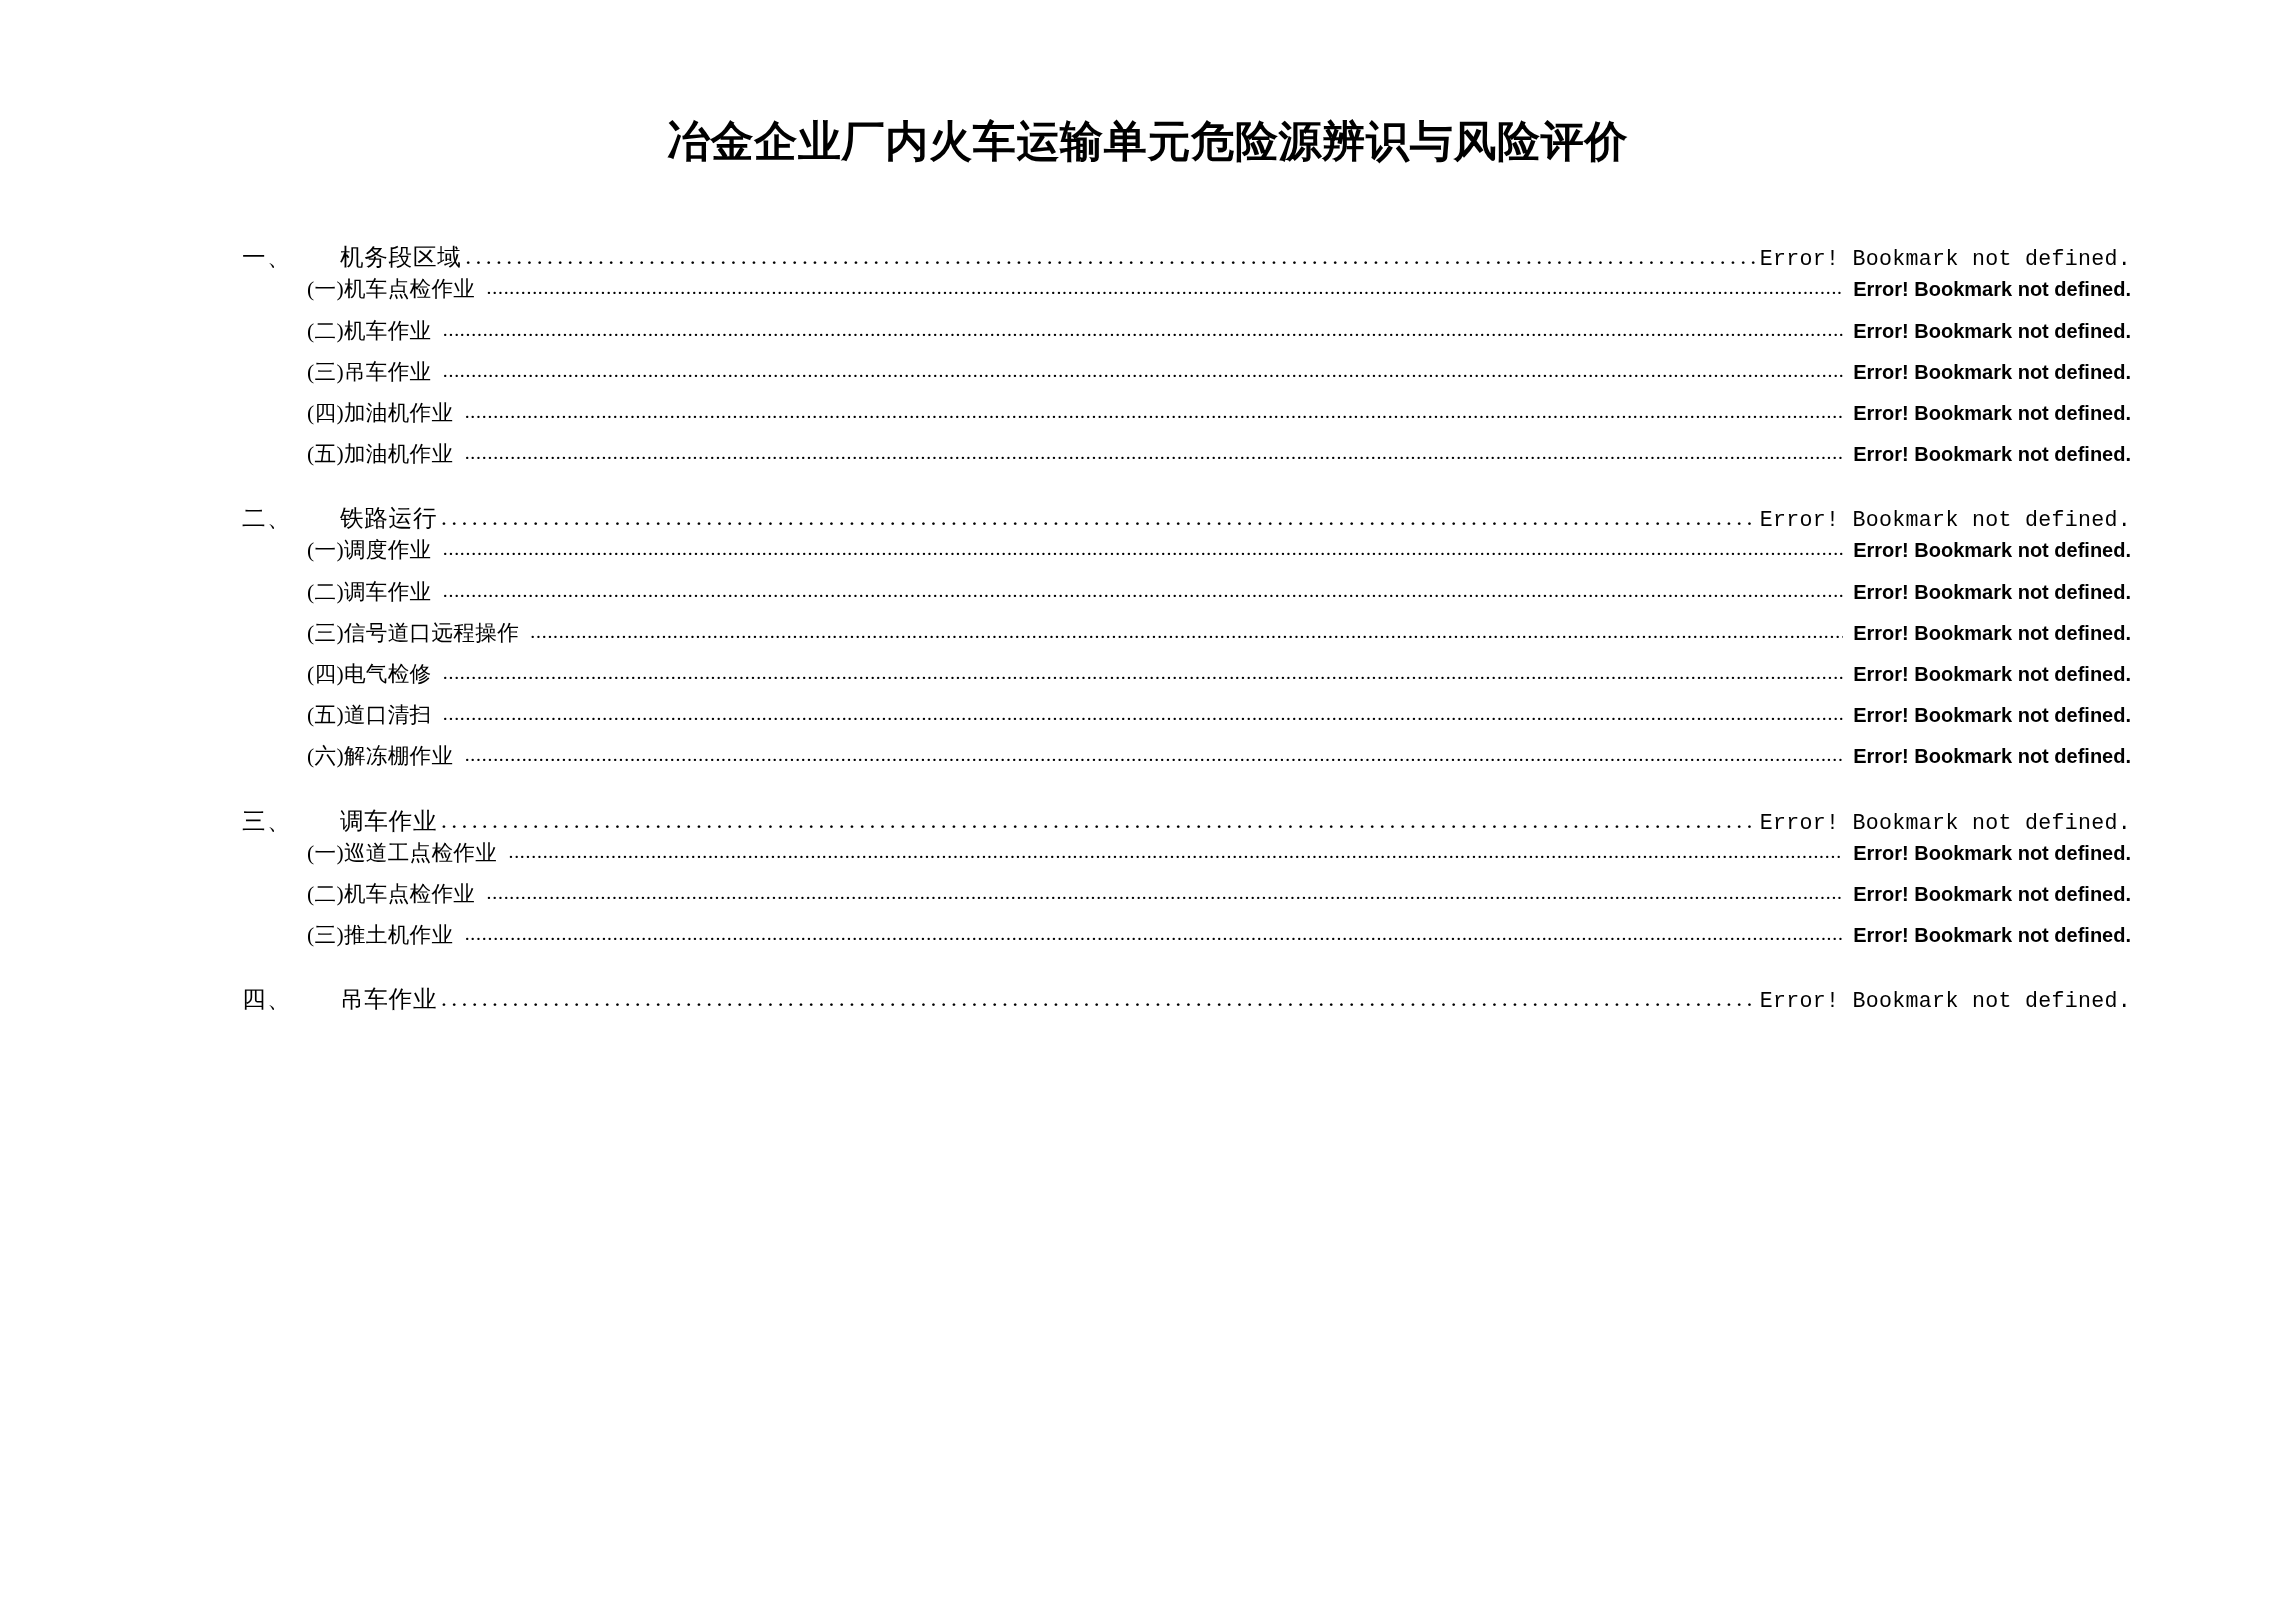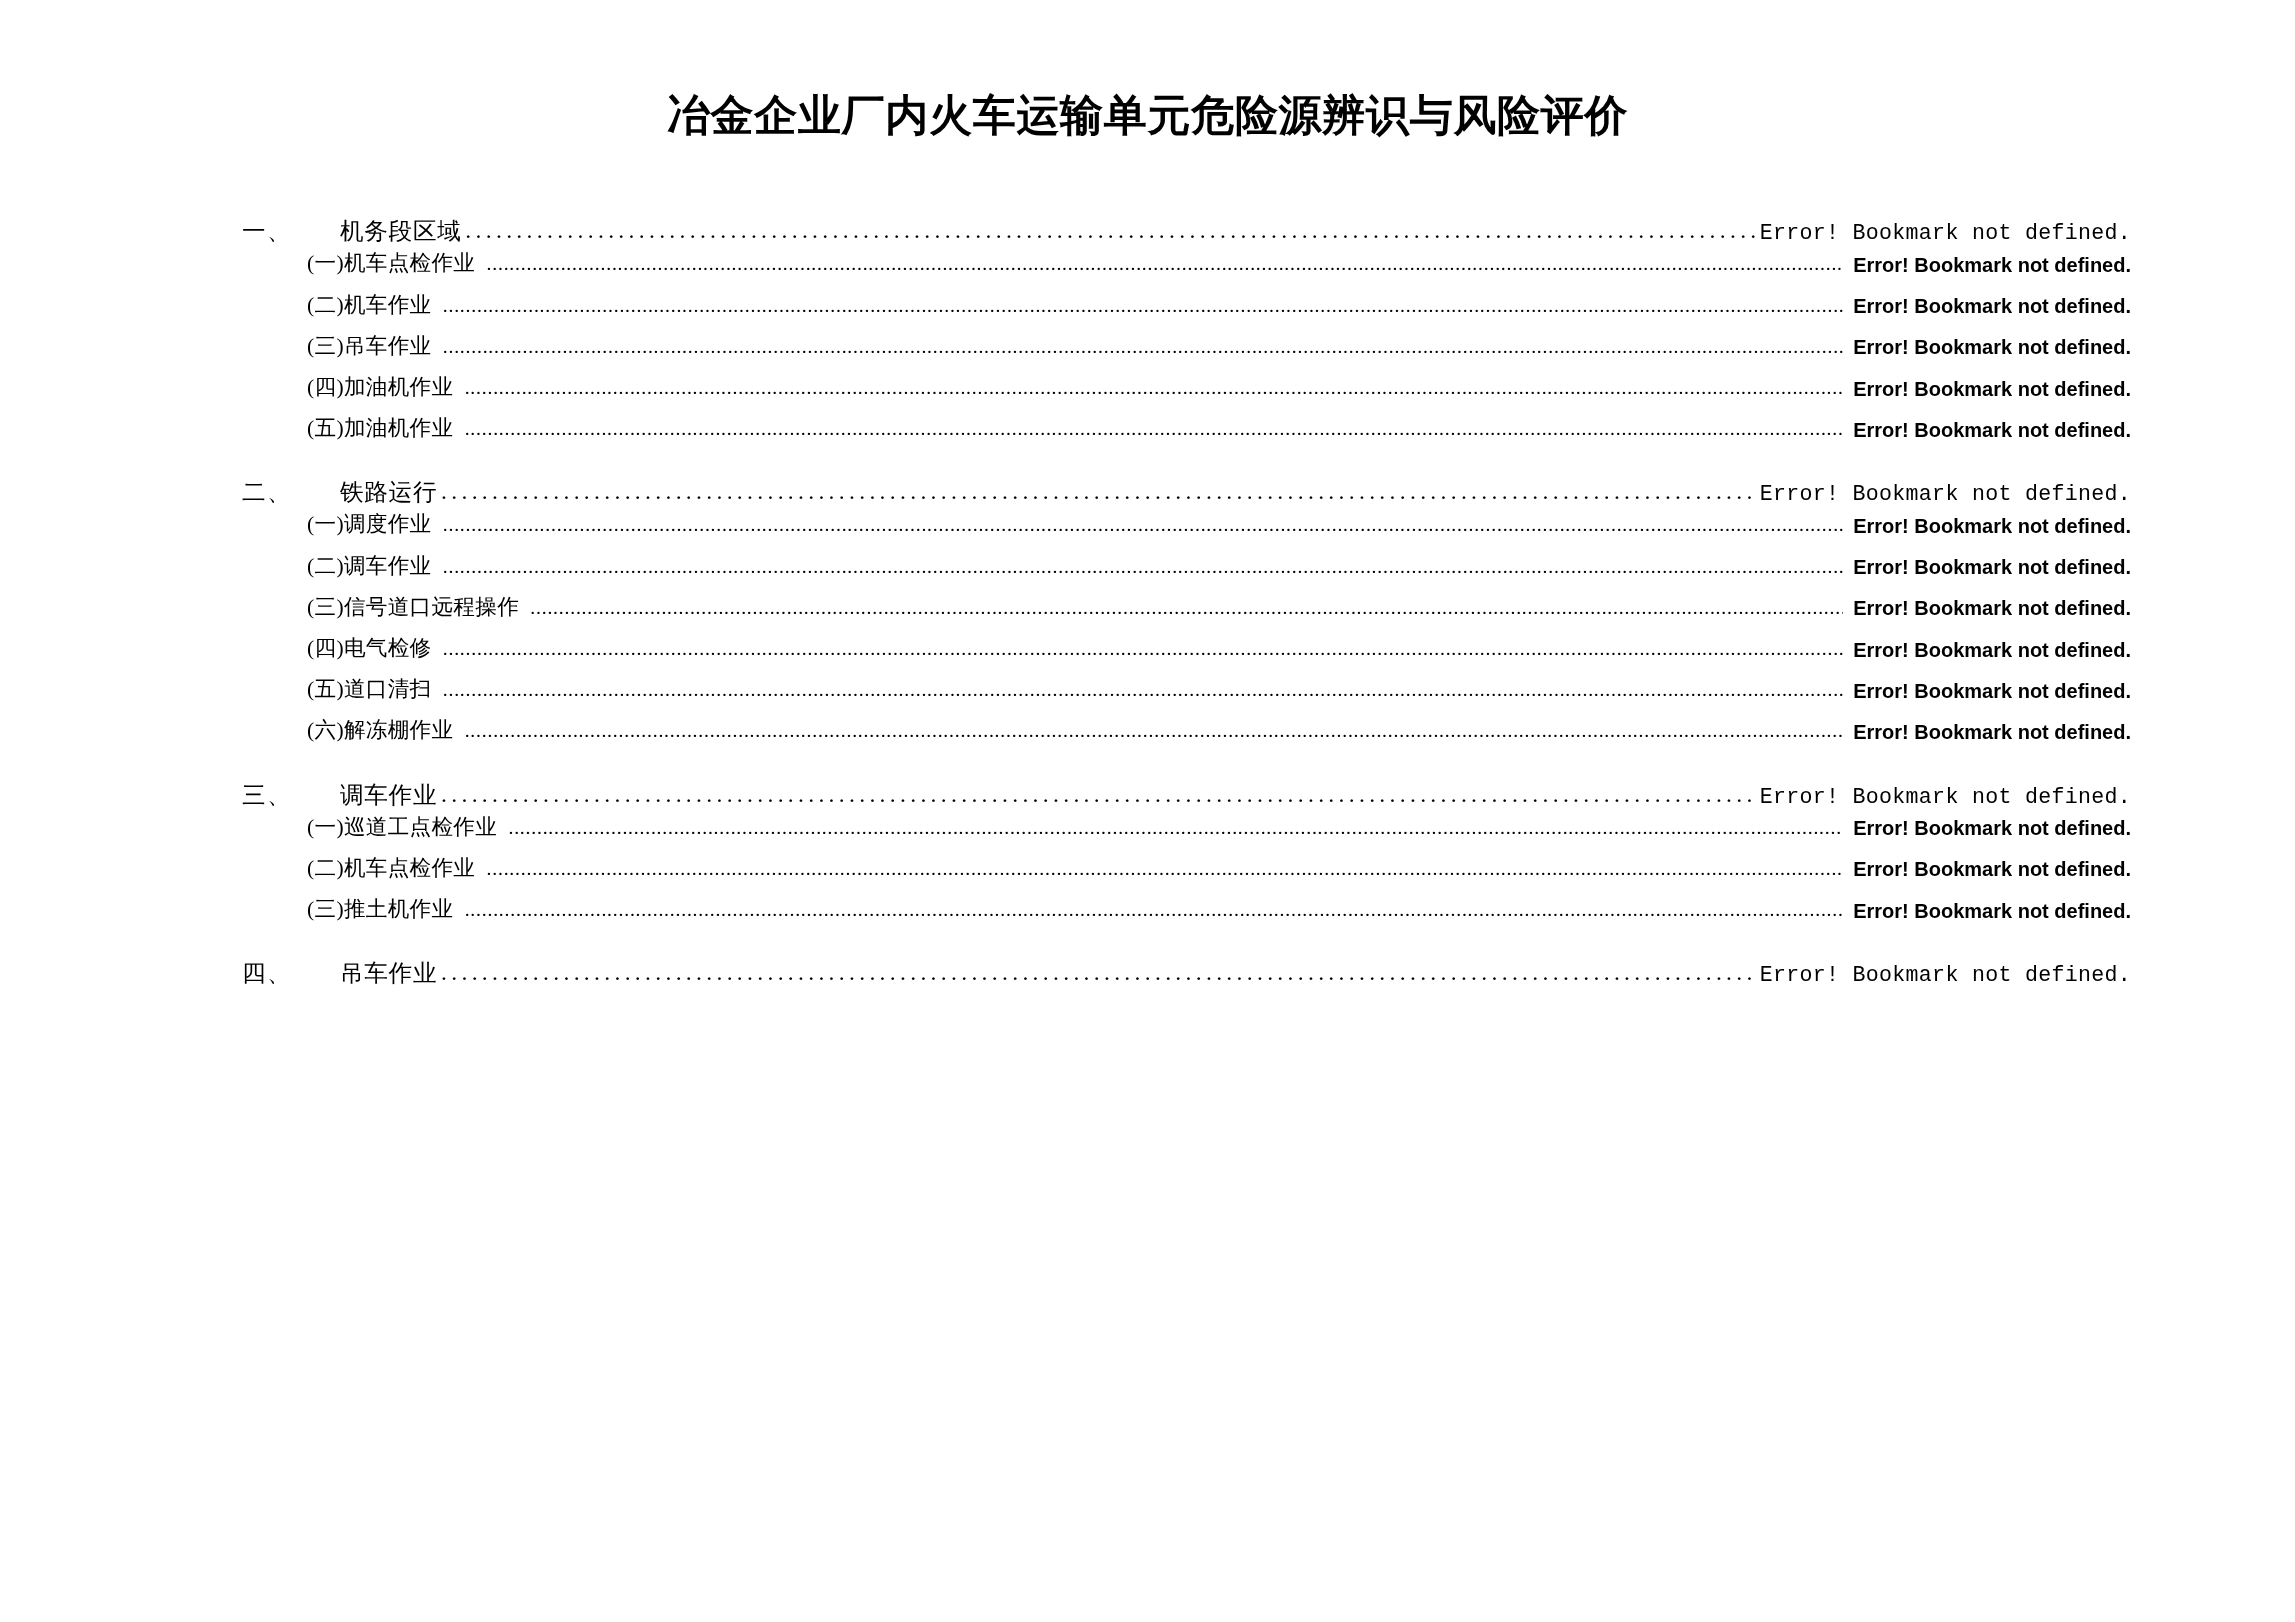--- a/index.html
+++ b/index.html
@@ -22,21 +22,21 @@
     box-sizing: border-box;
     padding: 0;
   }
   .doc-title {
     text-align: center;
     font-family: "Liberation Sans", sans-serif;
     font-weight: bold;
     font-size: 43px;
     letter-spacing: 0.7px;
     margin: 0;
-    padding-top: 92px;
+    padding-top: 118px;
     line-height: 1.1;
   }
   .toc {
     margin-top: 59px;
     padding-left: 242px;
     padding-right: 164px;
   }
 
   
   .toc-l1 {
@@ -71,21 +71,21 @@
     flex: 0 0 auto;
     font-family: "Liberation Mono", monospace;
     font-size: 21.6px;
     letter-spacing: 0.3px;
     padding-left: 1.3px;
   }
 
   
   .toc-l2 {
     display: flex;
-    align-items: flex-end;
+    align-items: flex-start;
     font-size: 21.6px;
     font-family: "Liberation Serif", serif;
     line-height: 1.0;
     margin-bottom: 19.6px;
     padding-left: 65px;
     white-space: nowrap;
     gap: 8px;
   }
   .toc-l2 .label {
     flex: 0 0 auto;

